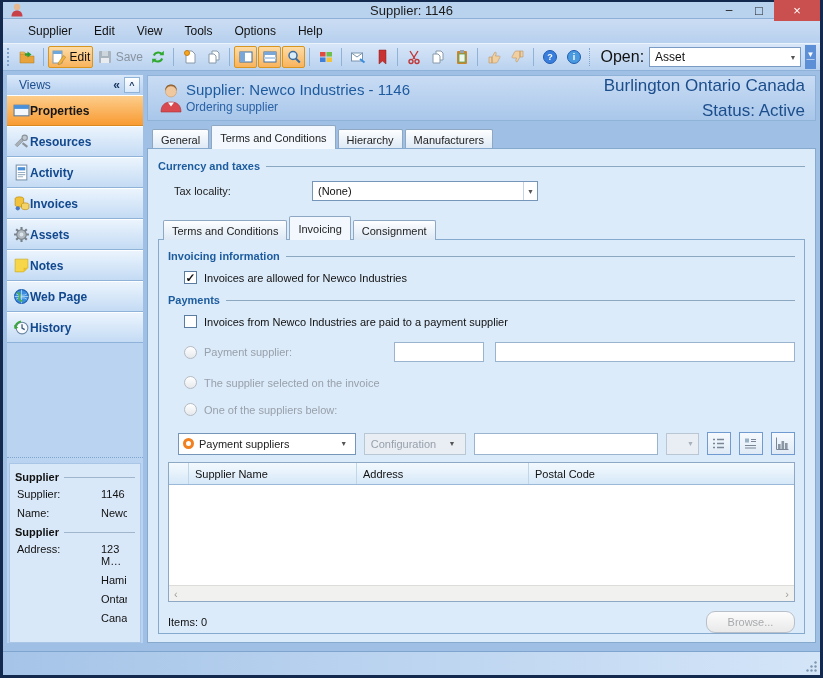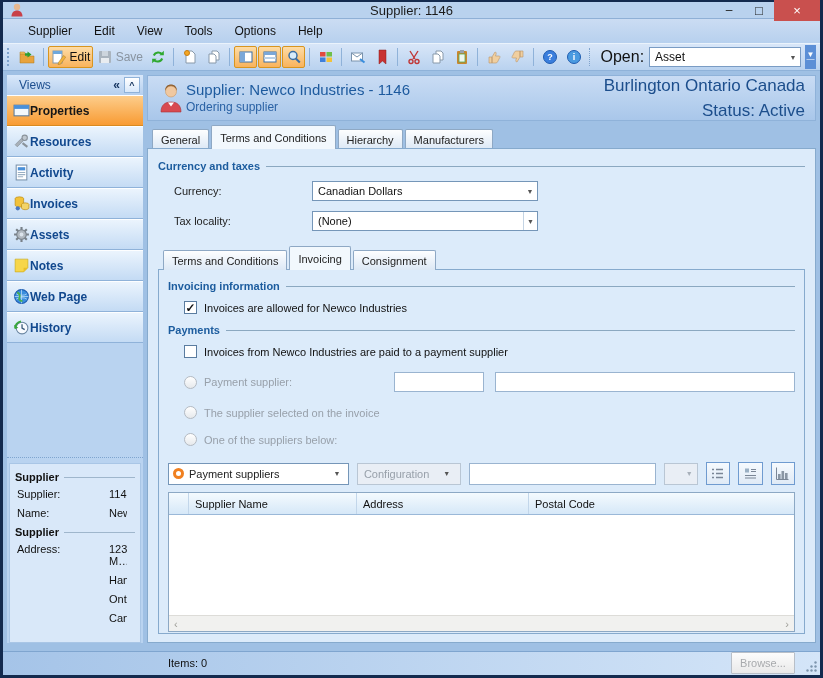--- a/index.html
+++ b/index.html
@@ -70,21 +70,21 @@
   .nav-item.active { background: linear-gradient(#fdcd8b, #f89b33); color: #161616;
     border-bottom-color: #d88a20; }
   .nav-filler { flex: 1; }
   .sidebar-splitter { height: 6px; flex: none; border-top: 1px dotted #7fa5cf; }
   .summary { height: 180px; flex: none; margin: 0 2px; padding: 3px 5px;
     background: #d9e8f9; border: 1px solid #a9c6e6; font-size: 11px; color: #111;
     overflow: hidden; }
   .sum-section { display: flex; align-items: center; gap: 5px; font-weight: bold;
     margin: 4px 0 5px 0; }
   .sum-section::after { content: ""; flex: 1; height: 1px; background: #9fb6cc; }
-  .sum-row { display: flex; margin: 3px 8px 7px 0; gap: 8px; }
+  .sum-row { display: flex; margin: 3px 8px 7px 0; }
   .sum-label { width: 86px; flex: none; padding-left: 2px; }
   .sum-value { flex: 1; white-space: nowrap; overflow: hidden; }
   .sum-value.wrap { white-space: normal; }
 
   
   .content { flex: 1; min-width: 0; display: flex; flex-direction: column; }
   .banner { height: 46px; flex: none; background: linear-gradient(#c9dcf4, #a9c7ea);
     border: 1px solid #8fb2d9; display: flex; align-items: center; padding: 0 10px; gap: 2px; }
   .banner svg.avatar { width: 26px; height: 32px; flex: none; }
   .banner-text { line-height: 1.25; }
@@ -127,21 +127,21 @@
     font-size: 11px; color: #98a0aa; }
   .radio { width: 13px; height: 13px; flex: none; border-radius: 50%;
     border: 1px solid #b4bac2; background: linear-gradient(#ffffff, #e6e9ec); }
   .minifield { height: 20px; background: #fff; border: 1px solid #9ab4d0; }
   .pf1 { width: 90px; margin-left: auto; }
   .pf2 { width: 300px; margin-left: 4px; }
 
   .picker-row { display: flex; align-items: center; gap: 8px; margin: 9px 0 7px 0; }
   .picker-combo { width: 185px; height: 22px; background: #fff; border: 1px solid #7596b8;
     display: flex; align-items: center; gap: 5px; font-size: 11px; color: #222;
-    padding: 0 4px; }
+    padding: 0 4px; margin-left: 10px; }
   .orange-dot { width: 11px; height: 11px; flex: none; border-radius: 50%;
     border: 3px solid #f08020; background: #fff; }
   .combo-disabled { width: 106px; height: 22px; border: 1px solid #b9c6d4;
     background: #e9eef5; color: #98a0aa; font-size: 11px; display: flex; align-items: center;
     padding: 0 6px; }
   .empty-field { width: 192px; height: 22px; background: #fff; border: 1px solid #9ab4d0; }
   .mini-combo { width: 34px; height: 22px; margin-left: auto; border: 1px solid #b9c6d4;
     background: #e9eef5; display: flex; align-items: center; justify-content: flex-end;
     padding-right: 4px; color: #a8b0ba; font-size: 7px; }
   .view-btn { width: 25px; height: 23px; border: 1px solid #6f9bd0;
@@ -162,24 +162,24 @@
   .gh-c3 { width: 172px; flex: none; }
   .gh-c4 { flex: 1; border-right: none; }
   .sort-tri { width: 0; height: 0; border-left: 3px solid transparent;
     border-right: 3px solid transparent; border-bottom: 5px solid #7a92aa; }
   .sort-num { font-size: 8px; color: #55677a; }
   .grid-body { flex: 1; background: #fff; }
   .grid-hscroll { height: 16px; flex: none; background: #f1f1ef;
     border-top: 1px solid #dddcd8; display: flex; align-items: center;
     justify-content: space-between; padding: 0 5px; color: #a0a09a; font-size: 11px; }
 
-  .items-row { display: flex; align-items: center; margin-top: 20px; }
+  .items-row { display: flex; align-items: center; margin-top: 9px; }
   .items-label { font-size: 11px; color: #111; }
-  .browse-btn { margin-left: auto; width: 64px; height: 22px; border: 1px solid #b8bfc8;
-    border-radius: 1px; background: linear-gradient(#fcfcfc, #e9e9e9); color: #a8aaad;
+  .browse-btn { margin-left: auto; width: 89px; height: 22px; border: 1px solid #b8bfc8;
+    border-radius: 9px; background: linear-gradient(#fcfcfc, #e9e9e9); color: #a8aaad;
     font-size: 11px; display: flex; align-items: center; justify-content: center; }
 
   
   .statusbar { height: 24px; flex: none; border-top: 1px solid #7fa5cf;
     background: linear-gradient(to right, #a5c4e8, #d4e5f8); position: relative; }
   .resize-grip { position: absolute; right: 2px; bottom: 2px; width: 13px; height: 13px; }
 </style>
 </head>
 <body>
 
@@ -492,27 +492,20 @@
         <div class="tab">General</div>
         <div class="tab active">Terms and Conditions</div>
         <div class="tab">Hierarchy</div>
         <div class="tab">Manufacturers</div>
       </div>
 
       <div class="tab-page">
 
         <div class="group-h">
           <span>Currency and taxes</span>
-        </div>
-        <div class="form-row">
-          <span class="form-label">Currency:</span>
-          <div class="combo">
-            <span>Canadian Dollars</span>
-            <span class="combo-arrow">▼</span>
-          </div>
         </div>
         <div class="form-row">
           <span class="form-label">Tax locality:</span>
           <div class="combo">
             <span>(None)</span>
             <span class="combo-arrow boxed">▼</span>
           </div>
         </div>
 
         <div class="tabstrip subtabstrip">

